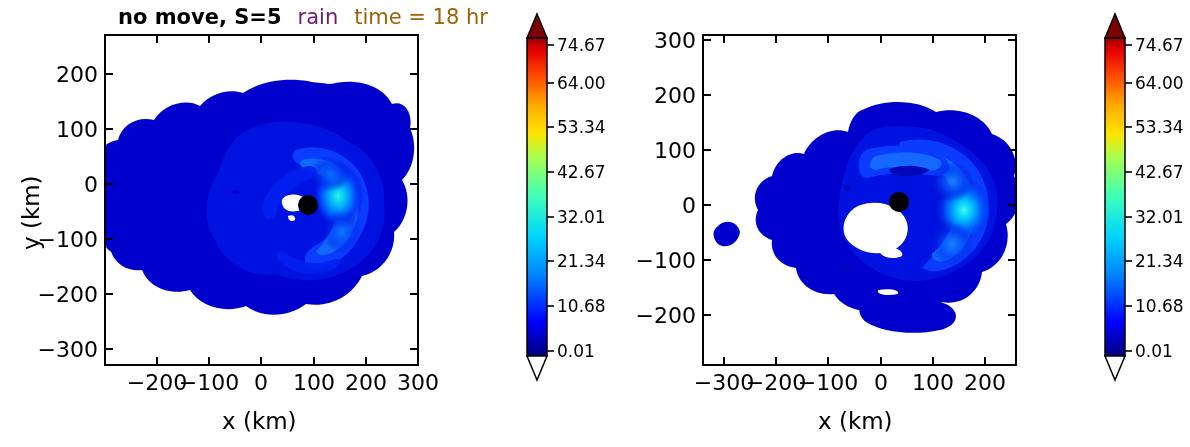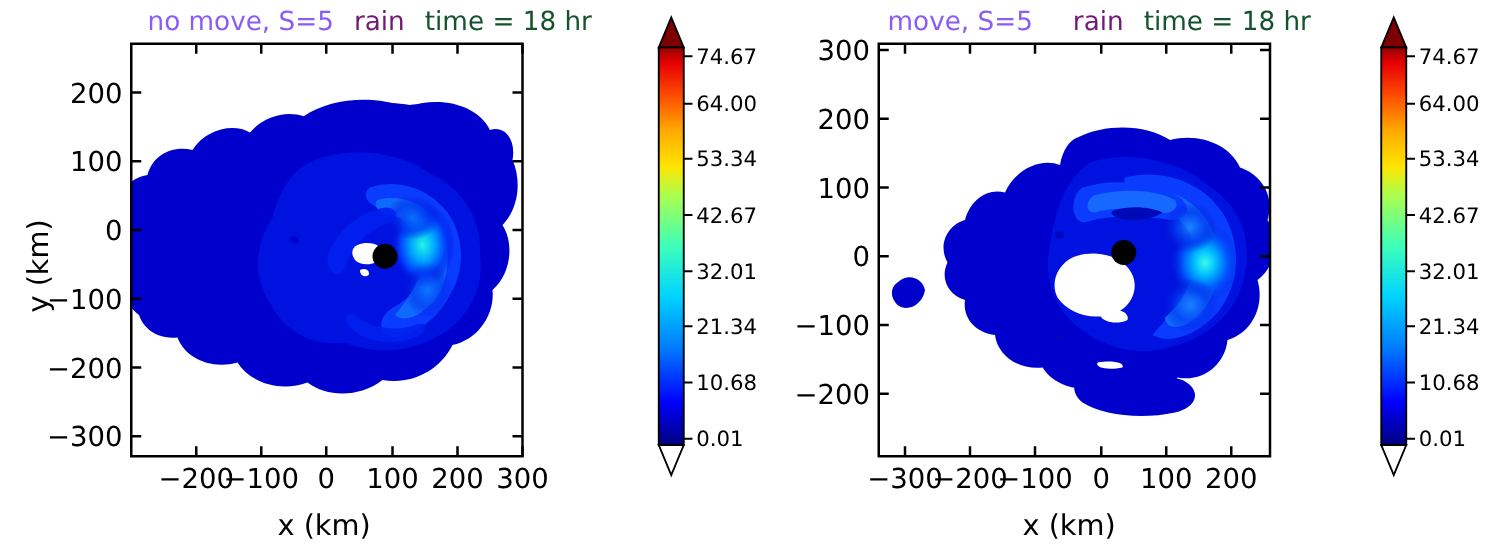--- a/index.html
+++ b/index.html
@@ -28,23 +28,23 @@
   #panel-right { left: 600px; width: 590px; }
 
   .title-row {
     position: absolute;
     top: 2px;
     height: 30px;
     white-space: nowrap;
     font-size: 21px;
     line-height: 30px;
   }
-  .t-red   { color: #8b5cf6; }
+  .t-red   { color: #000000; font-weight: bold; }
   .t-black { color: #701a75; }
-  .t-blue  { color: #14532d; }
+  .t-blue  { color: #a16207; }
   .t-gap   { display: inline-block; width: 16px; }
 
   .axes-label {
     position: absolute;
     font-size: 23px;
     color: #000;
     white-space: nowrap;
   }
   .ylabel {
     transform-origin: 0 0;
@@ -246,23 +246,20 @@
         <text x="45" y="178">42.67</text>
         <text x="45" y="133">53.34</text>
         <text x="45" y="89">64.00</text>
         <text x="45" y="51">74.67</text>
       </g>
     </svg>
   </div>
 
   <div class="panel" id="panel-right">
 
-    <div class="title-row" id="title-right" style="left:110px;">
-      <span class="t-red">move, S=5</span><span class="t-gap"></span><span class="t-gap"></span><span class="t-black">rain</span><span class="t-gap"></span><span class="t-blue">time = 18 hr</span>
-    </div>
 
     <div class="axes-label" id="xlabel-right" style="left:218px; top:408px;">x (km)</div>
 
     <svg id="svg-right" width="590" height="400" style="position:absolute; left:0; top:0;">
       <defs>
         <clipPath id="clip-right">
             <rect x="103" y="35" width="313" height="330"></rect>
           </clipPath>
         <radialGradient id="glowR" cx="50%" cy="50%" r="50%">
           <stop offset="0%" stop-color="#40ffe8"></stop>

